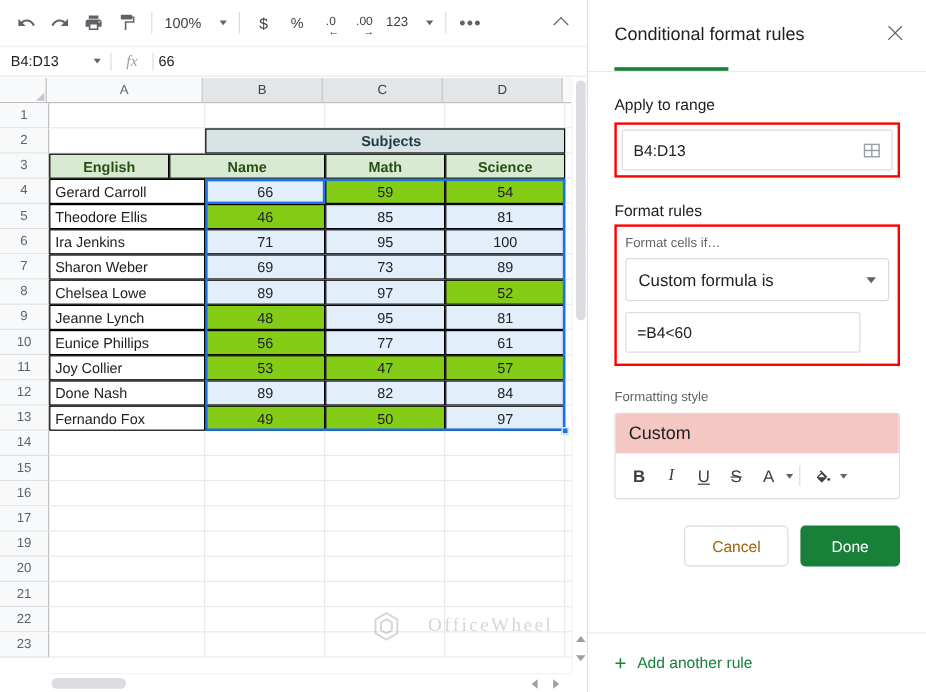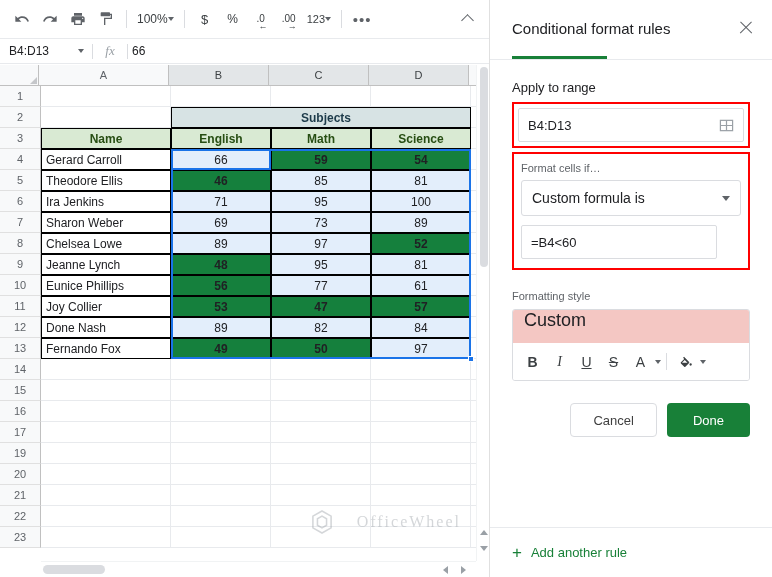--- a/index.html
+++ b/index.html
@@ -14,21 +14,21 @@
   #sheet { width: 490px; height: 577px; position: relative; background: #fff;
            border-right: 1px solid #e0e0e0; overflow: hidden; }
 
   
   #toolbar { height: 38px; display: flex; align-items: center;
              padding: 0 8px; background: #fff; position: relative; }
   .tb-btn { width: 28px; height: 26px; display: flex; align-items: center;
             justify-content: center; color: #5f6368; font-size: 13px;
             border-radius: 3px; cursor: pointer; }
   .tb-sep { width: 1px; height: 18px; background: #dadce0; margin: 0 6px; }
-  .zoom-box { display: flex; align-items: center; gap: 0; padding: 0 4px;
+  .zoom-box { display: flex; align-items: center; gap: 15px; padding: 0 4px;
               height: 26px; cursor: pointer; border-radius: 3px; text-align: center; }
   .zoom-val { font-size: 12px; color: #3c4043; }
   .caret { width: 0; height: 0; border-left: 3.5px solid transparent;
            border-right: 3.5px solid transparent; border-top: 4px solid #5f6368; }
   .dollar { font-size: 13px; color: #3c4043; }
   .pct { font-size: 12px; color: #3c4043; }
   .dec { font-size: 10px; color: #3c4043; position: relative; line-height: 1; }
   .dec .arr { position: absolute; left: 2px; top: 8px; font-size: 9px; }
   .n123 { font-size: 11px; color: #3c4043; }
   .dots { font-size: 15px; color: #5f6368; letter-spacing: 1px; line-height: 0.6; }
@@ -78,21 +78,21 @@
   .cell.c-num { justify-content: center; }
   .cell.bord { border: 1px solid #000; }
   .w-a { width: 130px; min-width: 130px; }
   .w-b, .w-c, .w-d { width: 100px; min-width: 100px; }
   .w-e { width: 20px; min-width: 20px; }
   .hdr-sub { background: #d7e3e4; font-weight: bold; color: #1d3b4a;
              justify-content: center; }
   .hdr-g { background: #d9ead3; font-weight: bold; color: #274e13;
            justify-content: center; }
   .f-blue { background: #e3eefb; }
-  .f-pink { background: #15803d; font-weight: bold; }
+  .f-pink { background: #84cc16; }
 
   
   #selbox { position: absolute; border: 2px solid #1a73e8; pointer-events: none; }
   #selhandle { position: absolute; width: 6px; height: 6px; background: #1a73e8;
                border: 1px solid #fff; pointer-events: none; }
   #activecell { position: absolute; border: 2px solid #1a73e8; pointer-events: none; }
 
   
   #wm { position: absolute; right: 28px; bottom: 42px; display: flex;
         align-items: center; gap: 22px; opacity: 0.42; pointer-events: none; }
@@ -150,42 +150,42 @@
                  display: flex; align-items: center; padding: 0 10px;
                  font-size: 14px; color: #202124; cursor: pointer; margin-top: 6px; }
   .selectfield .caret2 { margin-left: auto; width: 0; height: 0;
                  border-left: 4px solid transparent; border-right: 4px solid transparent;
                  border-top: 5px solid #5f6368; }
   #formula-field { margin-top: 9px; width: 196px; }
 
   #stylebox { border: 1px solid #dadce0; border-radius: 3px; margin-top: 7px;
               overflow: hidden; }
   #stylepreview { height: 33px; background: #f4c7c3; display: flex;
-                  align-items: flex-start; padding: 0 11px; font-size: 18px;
+                  align-items: center; padding: 0 11px; font-size: 15px;
                   color: #202124; }
   #styletools { height: 37px; display: flex; align-items: center;
                 padding: 0 6px; background: #fff; }
   .st { width: 27px; height: 27px; display: flex; align-items: center;
         justify-content: center; font-size: 14px; color: #3c4043;
         cursor: pointer; border-radius: 3px; }
   .st.bold { font-weight: bold; }
   .st.ital { font-style: italic; font-family: "Liberation Serif", serif; }
   .st.und { text-decoration: underline; }
   .st.strk { text-decoration: line-through; }
   .mini-caret { width: 0; height: 0; border-left: 3px solid transparent;
                 border-right: 3px solid transparent; border-top: 4px solid #5f6368;
                 margin-left: 1px; cursor: pointer; }
   .st-sep { width: 1px; height: 17px; background: #dadce0; margin: 0 5px; }
   .colorbar { width: 15px; height: 3px; background: #f4c7c3; margin-top: 1px; }
   .fillicon { position: relative; width: 15px; height: 14px; }
 
   #btnrow { display: flex; justify-content: flex-end; gap: 10px; margin-top: 22px; }
   .btn { height: 34px; border-radius: 4px; display: flex; align-items: center;
          justify-content: center; font-size: 13px; cursor: pointer; padding: 0 22px; }
-  #cancel-btn { border: 1px solid #dadce0; color: #404040; background: #fff; }
+  #cancel-btn { border: 1px solid #dadce0; color: #a16207; background: #fff; }
   #done-btn { background: #188038; color: #fff; padding: 0 26px; }
 
   #p-foot { border-top: 1px solid #e8eaed; padding: 16px 22px;
             display: flex; align-items: center; gap: 9px; cursor: pointer; }
   #p-foot .plus { font-size: 17px; color: #188038; line-height: 1; }
   #p-foot .lbl { font-size: 13px; color: #188038; }
 </style>
 </head>
 <body>
 
@@ -279,22 +279,22 @@
             <div class="cell w-e"></div>
           </div>
           <div class="row">
             <div class="rh">2</div>
             <div class="cell w-a c-name"></div>
             <div class="cell c-num hdr-sub bord" style="width: 300px; min-width: 300px; padding-left: 14px;">Subjects</div>
             <div class="cell w-e"></div>
           </div>
           <div class="row">
             <div class="rh">3</div>
+            <div class="cell w-b c-num hdr-g bord">English</div>
             <div class="cell w-a c-num hdr-g bord">Name</div>
-            <div class="cell w-b c-num hdr-g bord">English</div>
             <div class="cell w-c c-num hdr-g bord">Math</div>
             <div class="cell w-d c-num hdr-g bord">Science</div>
             <div class="cell w-e"></div>
           </div>
           <div class="row">
             <div class="rh">4</div>
             <div class="cell w-a c-name bord">Gerard Carroll</div>
             <div class="cell w-b c-num bord f-blue">66</div>
             <div class="cell w-c c-num bord f-pink">59</div>
             <div class="cell w-d c-num bord f-pink">54</div>
@@ -487,20 +487,21 @@
           <span>B4:D13</span>
           <span id="rangeicon">
             <svg width="15" height="15" viewBox="0 0 16 16" fill="none" stroke="#9aa0a6" stroke-width="1.3">
               <rect x="1.5" y="2.5" width="13" height="11"></rect>
               <path d="M1.5 8h13M8 2.5v11"></path>
             </svg>
           </span>
         </div>
       </div>
 
+      <div class="p-lbl">Format rules</div>
       <div class="redbox2">
         <div class="sublbl">Format cells if…</div>
         <div class="selectfield">
           <span>Custom formula is</span>
           <span class="caret2"></span>
         </div>
         <div class="txtfield" id="formula-field">
           <span>=B4&lt;60</span>
         </div>
       </div>

